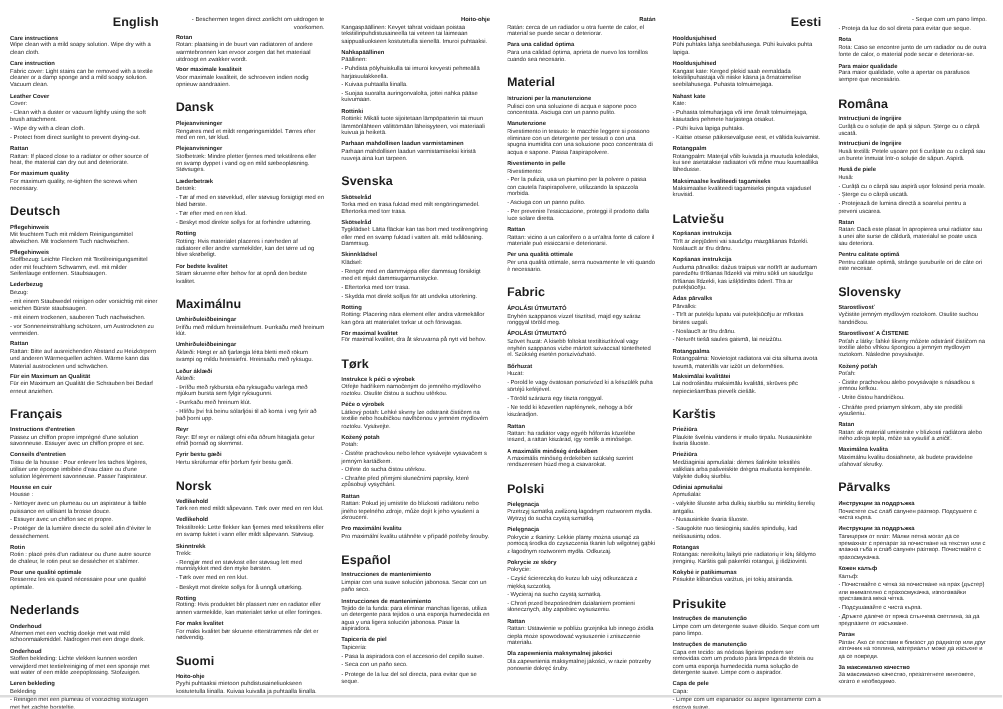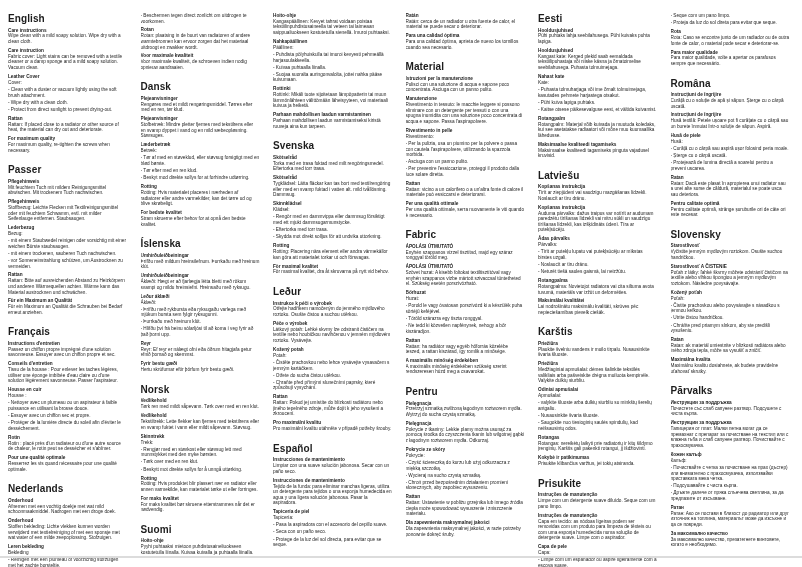--- a/index.html
+++ b/index.html
@@ -23,21 +23,21 @@
     display: flex;
     gap: 13.5px;
     padding: 13px 8px 0 8px;
     box-sizing: border-box;
   }
   .col {
     flex: 0 0 119px;
     width: 119px;
     overflow: hidden;
   }
-  .col > :first-child { margin-top: 0; }
+  .col > :first-child { margin-top: 0; text-align: right; }
   .lang {
     font-size: 10px;
     font-weight: bold;
     margin: 11px 0 3.5px 0;
     letter-spacing: 0.1px;
   }
   .h {
     font-size: 4.7px;
     line-height: 1.18;
     font-weight: bold;
@@ -70,21 +70,21 @@
         <div class="p">Fabric cover: Light stains can be removed with a textile cleaner or a damp sponge and a mild soapy solution. Vacuum clean.</div>
         <div class="h">Leather Cover</div>
         <div class="p">Cover:</div>
         <div class="p">- Clean with a duster or vacuum lightly using the soft brush attachment.</div>
         <div class="p">- Wipe dry with a clean cloth.</div>
         <div class="p">- Protect from direct sunlight to prevent drying-out.</div>
         <div class="h">Rattan</div>
         <div class="p">Rattan: If placed close to a radiator or other source of heat, the material can dry out and deteriorate.</div>
         <div class="h">For maximum quality</div>
         <div class="p">For maximum quality, re-tighten the screws when necessary.</div>
-        <div class="lang">Passer</div>
+        <div class="lang">Deutsch</div>
         <div class="h">Pflegehinweis</div>
         <div class="p">Mit feuchtem Tuch mit mildem Reinigungsmittel abwischen. Mit trockenem Tuch nachwischen.</div>
         <div class="h">Pflegehinweis</div>
         <div class="p">Stoffbezug: Leichte Flecken mit Textilreinigungsmittel oder mit feuchtem Schwamm, evtl. mit milder Seifenlauge entfernen. Staubsaugen.</div>
         <div class="h">Lederbezug</div>
         <div class="p">Bezug:</div>
         <div class="p">- mit einem Staubwedel reinigen oder vorsichtig mit einer weichen Bürste staubsaugen.</div>
         <div class="p">- mit einem trockenen, sauberen Tuch nachwischen.</div>
         <div class="p">- vor Sonneneinstrahlung schützen, um Austrocknen zu vermeiden.</div>
         <div class="h">Rattan</div>
@@ -127,21 +127,21 @@
         <div class="p">Stofbetræk: Mindre pletter fjernes med tekstilrens eller en svamp dyppet i vand og en mild sæbeopløsning. Støvsuges.</div>
         <div class="h">Læderbetræk</div>
         <div class="p">Betræk:</div>
         <div class="p">- Tør af med en støveklud, eller støvsug forsigtigt med en blød børste.</div>
         <div class="p">- Tør efter med en ren klud.</div>
         <div class="p">- Beskyt mod direkte sollys for at forhindre udtørring.</div>
         <div class="h">Rotting</div>
         <div class="p">Rotting: Hvis materialet placeres i nærheden af radiatorer eller andre varmekilder, kan det tørre ud og blive skrøbeligt.</div>
         <div class="h">For bedste kvalitet</div>
         <div class="p">Stram skruerne efter behov for at opnå den bedste kvalitet.</div>
-        <div class="lang">Íslenska</div>
+        <div class="lang">Maximálnu</div>
         <div class="h">Umhirðuleiðbeiningar</div>
         <div class="p">Þrífðu með mildum hreinsilefnum. Þurrkaðu með hreinum klút.</div>
         <div class="h">Umhirðuleiðbeiningar</div>
         <div class="p">Áklæði: Hægt er að fjarlægja létta bletti með rökum svampi og mildu hreinsiefni. Hreinsaðu með ryksugu.</div>
         <div class="h">Leður áklæði</div>
         <div class="p">Áklæði:</div>
         <div class="p">- Þrífðu með rykbursta eða ryksugaðu varlega með mjúkum bursta sem fylgir ryksugunni.</div>
         <div class="p">- Þurrkaðu með hreinum klút.</div>
         <div class="p">- Hlífðu því frá beinu sólarljósi til að koma í veg fyrir að það þorni upp.</div>
         <div class="h">Reyr</div>
@@ -185,21 +185,21 @@
         <div class="p">Tygklädsel: Lätta fläckar kan tas bort med textilrengöring eller med en svamp fuktad i vatten alt. mild tvållösning. Dammsug.</div>
         <div class="h">Skinnklädsel</div>
         <div class="p">Klädsel:</div>
         <div class="p">- Rengör med en dammvippa eller dammsug försiktigt med ett mjukt dammsugarmunstycke.</div>
         <div class="p">- Eftertorka med torr trasa.</div>
         <div class="p">- Skydda mot direkt solljus för att undvika uttorkning.</div>
         <div class="h">Rotting</div>
         <div class="p">Rotting: Placering nära element eller andra värmekällor kan göra att materialet torkar ut och försvagas.</div>
         <div class="h">För maximal kvalitet</div>
         <div class="p">För maximal kvalitet, dra åt skruvarna på nytt vid behov.</div>
-        <div class="lang">Leður</div>
+        <div class="lang">Tørk</div>
         <div class="h">Instrukce k péči o výrobek</div>
         <div class="p">Otřejte hadříkem namočeným do jemného mýdlového roztoku. Osušte čistou a suchou utěrkou.</div>
         <div class="h">Péče o výrobek</div>
         <div class="p">Látkový potah: Lehké skvrny lze odstranit čističem na textilie nebo houbičkou navlhčenou v jemném mýdlovém roztoku. Vysávejte.</div>
         <div class="h">Kožený potah</div>
         <div class="p">Potah:</div>
         <div class="p">- Čistěte prachovkou nebo lehce vysávejte vysavačem s jemným kartáčkem.</div>
         <div class="p">- Otřete do sucha čistou utěrkou.</div>
         <div class="p">- Chraňte před přímými slunečními paprsky, které způsobují vysychání.</div>
         <div class="h">Rattan</div>
@@ -243,21 +243,21 @@
         <div class="p">Szövet huzat: A kisebb foltokat textiltisztítóval vagy enyhén szappanos vízbe mártott szivaccsal tüntetheted el. Szükség esetén porszívózható.</div>
         <div class="h">Bőrhuzat</div>
         <div class="p">Huzat:</div>
         <div class="p">- Porold le vagy óvatosan porszívózd ki a készülék puha sörtéjű keféjével.</div>
         <div class="p">- Töröld szárazra egy tiszta ronggyal.</div>
         <div class="p">- Ne tedd ki közvetlen napfénynek, nehogy a bőr kiszáradjon.</div>
         <div class="h">Rattan</div>
         <div class="p">Rattan: ha radiátor vagy egyéb hőforrás közelébe teszed, a rattan kiszárad, így romlik a minősége.</div>
         <div class="h">A maximális minőség érdekében</div>
         <div class="p">A maximális minőség érdekében szükség szerint rendszeresen húzd meg a csavarokat.</div>
-        <div class="lang">Pentru</div>
+        <div class="lang">Polski</div>
         <div class="h">Pielęgnacja</div>
         <div class="p">Przetrzyj szmatką zwilżoną łagodnym roztworem mydła. Wytrzyj do sucha czystą szmatką.</div>
         <div class="h">Pielęgnacja</div>
         <div class="p">Pokrycie z tkaniny: Lekkie plamy można usunąć za pomocą środka do czyszczenia tkanin lub wilgotnej gąbki z łagodnym roztworem mydła. Odkurzaj.</div>
         <div class="h">Pokrycie ze skóry</div>
         <div class="p">Pokrycie:</div>
         <div class="p">- Czyść ściereczką do kurzu lub użyj odkurzacza z miękką szczotką.</div>
         <div class="p">- Wycieraj na sucho czystą szmatką.</div>
         <div class="p">- Chroń przed bezpośrednim działaniem promieni słonecznych, aby zapobiec wysuszeniu.</div>
         <div class="h">Rattan</div>

